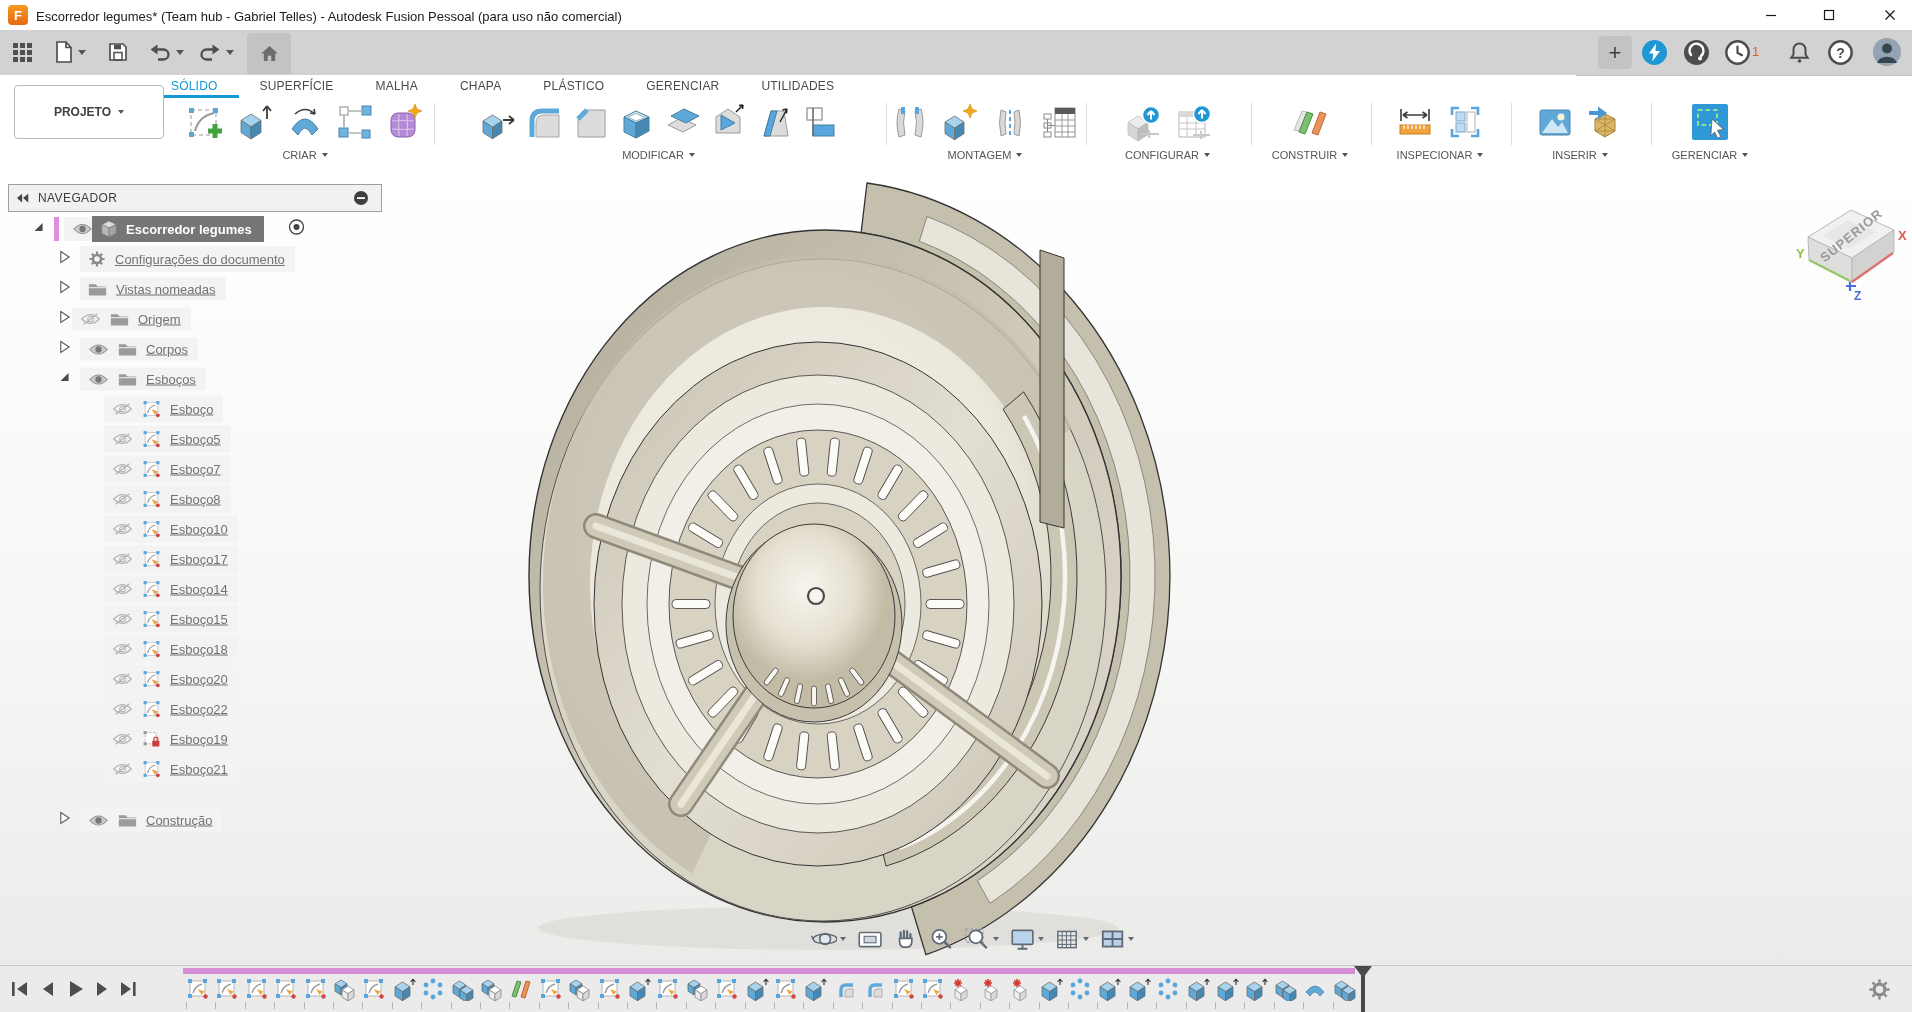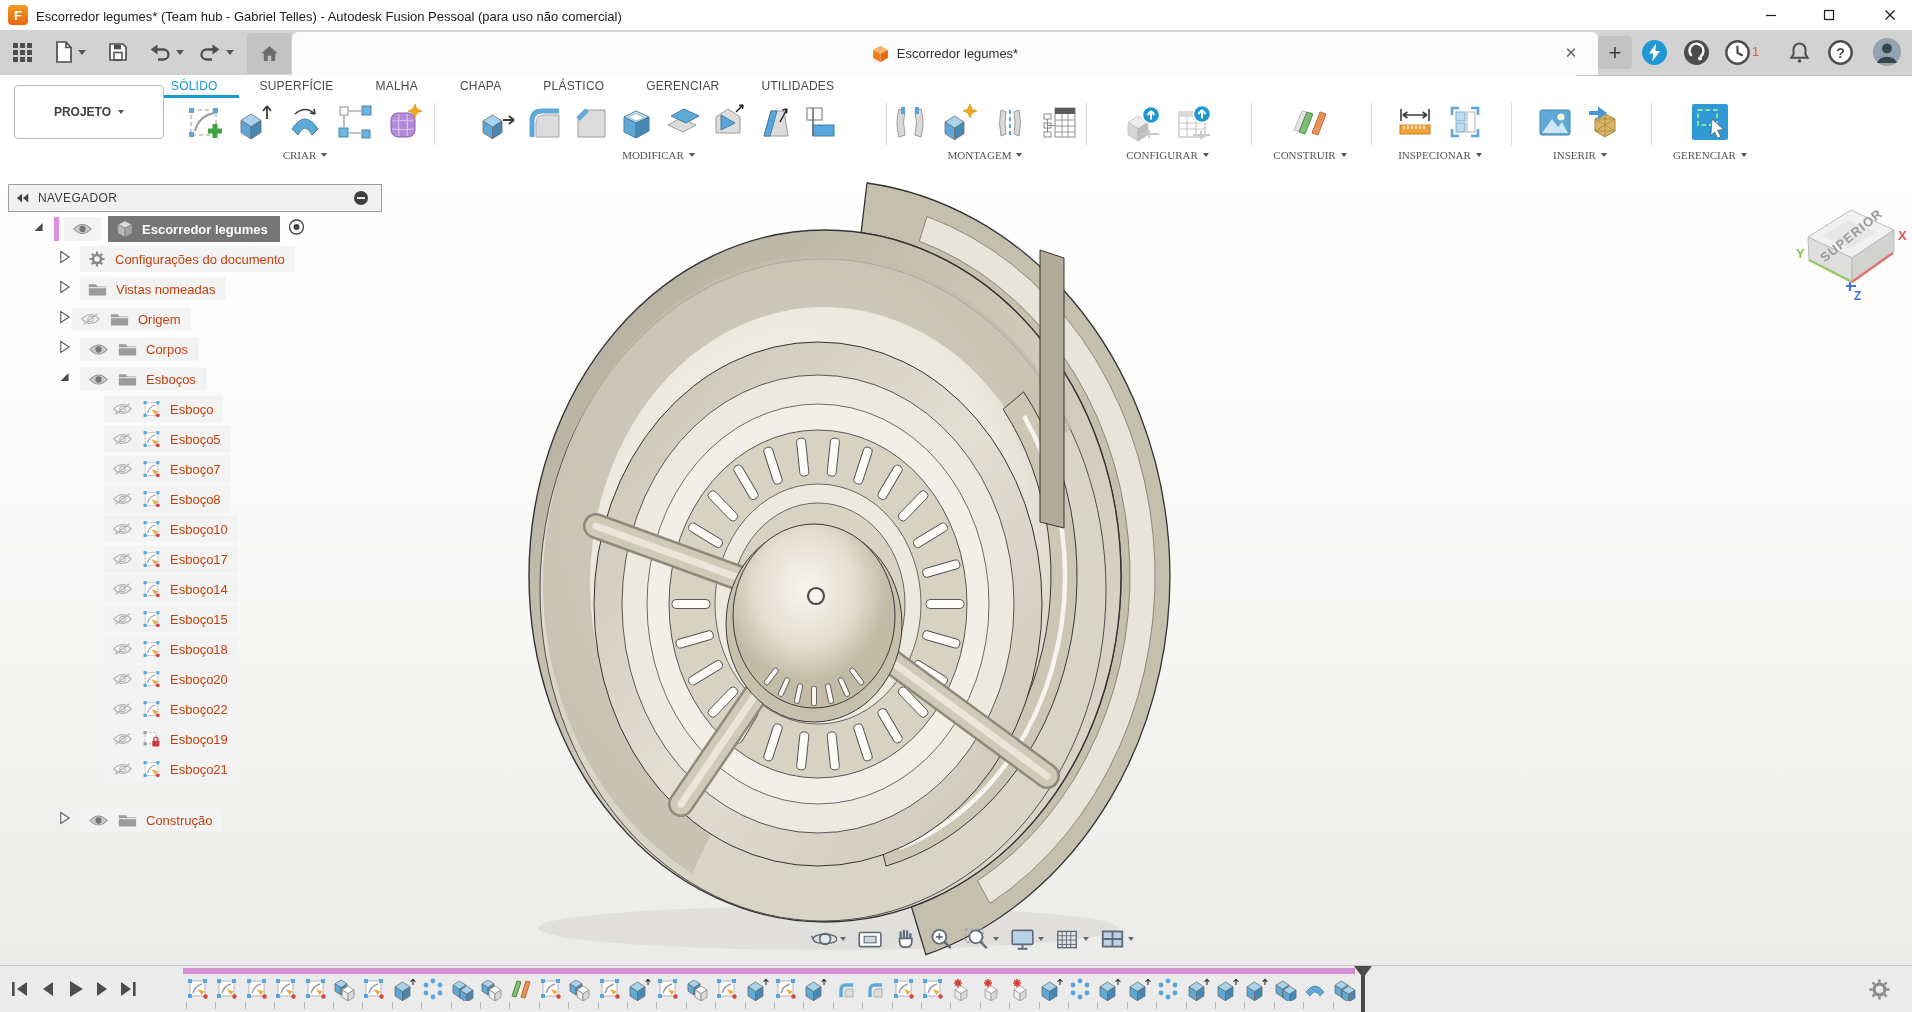--- a/index.html
+++ b/index.html
@@ -25,36 +25,36 @@
            display:flex;align-items:center;justify-content:center;font-size:22px;color:#3c3c3c;}
   .circ{position:absolute;top:9px;width:27px;height:27px;}
   .histbadge{position:absolute;left:1752px;top:14px;font-size:13px;color:#e0622a;}
   
   .ribbon{position:absolute;left:0;top:75px;width:1576px;height:95px;background:#fff;border-bottom:1px solid #d4d4d4;}
   .rtabs{position:absolute;left:150px;top:0;height:23px;display:flex;}
   .rtab{padding:2px 21px 0 21px;font-size:12px;color:#4a4a4a;letter-spacing:.2px;display:flex;align-items:center;border-bottom:3px solid transparent;}
   .rtab.active{color:#1398d5;border-bottom:3px solid #1398d5;}
   .projeto{position:absolute;left:14px;top:10px;width:150px;height:54px;background:#fff;border:1px solid #b9b9b9;border-radius:4px;
            display:flex;align-items:center;justify-content:center;gap:7px;font-size:12px;font-weight:bold;color:#404040;}
-  .tgroup{position:absolute;top:24px;height:70px;font-family:Liberation Serif, serif;}
+  .tgroup{position:absolute;top:24px;height:70px;}
   .ticons{display:flex;justify-content:center;align-items:flex-start;gap:4px;height:48px;}
   .ticon{width:46px;height:46px;display:flex;align-items:center;justify-content:center;}
   .ticon.small{width:42px;}
   .tlabel{margin-top:2px;text-align:center;font-size:11px;color:#555;display:flex;align-items:center;justify-content:center;gap:5px;}
   .gcaret{width:0;height:0;border-left:3.5px solid transparent;border-right:3.5px solid transparent;border-top:4px solid #555;}
   .gdivider{position:absolute;top:28px;width:1px;height:42px;background:#dcdcdc;}
   
   .viewport{position:absolute;left:0;top:170px;width:1912px;height:795px;background:linear-gradient(180deg,#ffffff 0%,#f7f7f6 55%,#ebebe9 100%);}
   
   .panelhdr{position:absolute;height:26px;background:#f1f1f1;border:1px solid #9e9e9e;display:flex;align-items:center;font-size:12px;color:#3c3c3c;letter-spacing:.4px;}
   .tree{position:absolute;left:8px;top:44px;width:372px;}
   .trow{position:absolute;left:0;height:30px;width:372px;}
   .trow .el{position:absolute;top:50%;transform:translateY(-50%);}
   .chip{display:inline-flex;align-items:center;gap:9px;background:#f3f3f3;padding:4px 10px 4px 8px;font-size:13px;color:#3d3d3d;white-space:nowrap;}
-  .chip .lbl{color:#c2410c;}
+  .chip .lbl{color:#737373;text-decoration:underline;}
   .darkchip{display:inline-flex;align-items:center;gap:8px;background:#767676;padding:4px 12px 4px 8px;font-size:13px;color:#fff;font-weight:bold;white-space:nowrap;}
   .pinkbar{width:5px;height:24px;background:#e08ee0;}
   
   
   .vnav{position:absolute;left:806px;top:752px;height:34px;display:flex;align-items:center;}
   .vnavitem{display:flex;align-items:center;margin:0 5px;}
   .vnavicon{width:26px;height:26px;}
   .vcaret{width:0;height:0;border-left:3.5px solid transparent;border-right:3.5px solid transparent;border-top:4.5px solid #5f6b76;margin-left:3px;}
   
   .timeline{position:absolute;left:0;top:965px;width:1912px;height:47px;background:#ebebeb;border-top:1px solid #c9c9c9;}
@@ -136,29 +136,20 @@
             <polygon points="14.5,4.5 21.5,9.5 14.5,14.5" fill="#4f4f4f"></polygon>
           </svg>
         </div>
         <div class="qcaret" style="left: 226px;"></div>
       </div>
     <div class="homebtn">
       <svg width="21" height="21" viewBox="0 0 24 24">
           <path d="M12 3.5 L21.5 12 H18.5 V20.5 H5.5 V12 H2.5 Z" fill="#6d6d6d"></path>
           <rect x="10" y="14.5" width="4" height="6" fill="#c3c3c3"></rect>
         </svg>
-    </div>
-    <div class="doctab">
-      <svg width="17" height="18" viewBox="0 0 20 22">
-          <polygon points="10,1 19,6 10,11 1,6" fill="#f7b36b"></polygon>
-          <polygon points="1,6 10,11 10,21 1,16" fill="#ee7d1d"></polygon>
-          <polygon points="19,6 10,11 10,21 19,16" fill="#e06a10"></polygon>
-        </svg>
-      <span>Escorredor legumes*</span>
-      <div class="tabclose">✕</div>
     </div>
     <div class="plusbtn">+</div>
     <div class="circ" style="left:1641px">
       <svg viewBox="0 0 27 27" width="27" height="27">
           <circle cx="13.5" cy="13.5" r="12.5" fill="#1f97d4"></circle>
           <polygon points="15,4.5 8,14.5 12.3,14.5 11.3,22.5 19,12 14.5,12" fill="#fff"></polygon>
         </svg></div>
     <div class="circ" style="left:1683px">
       <svg viewBox="0 0 27 27" width="27" height="27">
           <circle cx="13.5" cy="13.5" r="12.5" fill="#4c4c4c"></circle>
@@ -589,21 +580,21 @@
               </svg></span>
             <span class="el" style="left: 46px;">
               <div class="pinkbar"></div>
             </span>
             <span class="el" style="left: 56px;"><span class="chip" style="padding:5px 8px">
                 <svg width="21" height="14" viewBox="0 0 24 15">
                   <path d="M2 7.5 Q12 -3 22 7.5 Q12 18 2 7.5 Z" fill="#c9c9c9" stroke="#8e8e8e" stroke-width="1.2"></path>
                   <circle cx="12" cy="7.5" r="3.6" fill="#777"></circle>
                 </svg>
               </span></span>
-            <span class="el" style="left: 100px;"><span class="darkchip">
+            <span class="el" style="left: 84px;"><span class="darkchip">
                 <svg width="18" height="18" viewBox="0 0 20 20">
                   <polygon points="10,1 18,5 10,9 2,5" fill="#dcdcdc" stroke="#777" stroke-width=".7"></polygon>
                   <polygon points="2,5 10,9 10,19 2,15" fill="#b9b9b9" stroke="#777" stroke-width=".7"></polygon>
                   <polygon points="18,5 10,9 10,19 18,15" fill="#a5a5a5" stroke="#777" stroke-width=".7"></polygon>
                 </svg>
                 <span class="lbl" style="color:#fff">Escorredor legumes</span>
               </span></span>
             <span class="el" style="left: 280px;"><svg width="17" height="17" viewBox="0 0 18 18">
                 <circle cx="9" cy="9" r="7.4" fill="#fff" stroke="#444" stroke-width="1.4"></circle>
                 <circle cx="9" cy="9" r="3.2" fill="#444"></circle>

